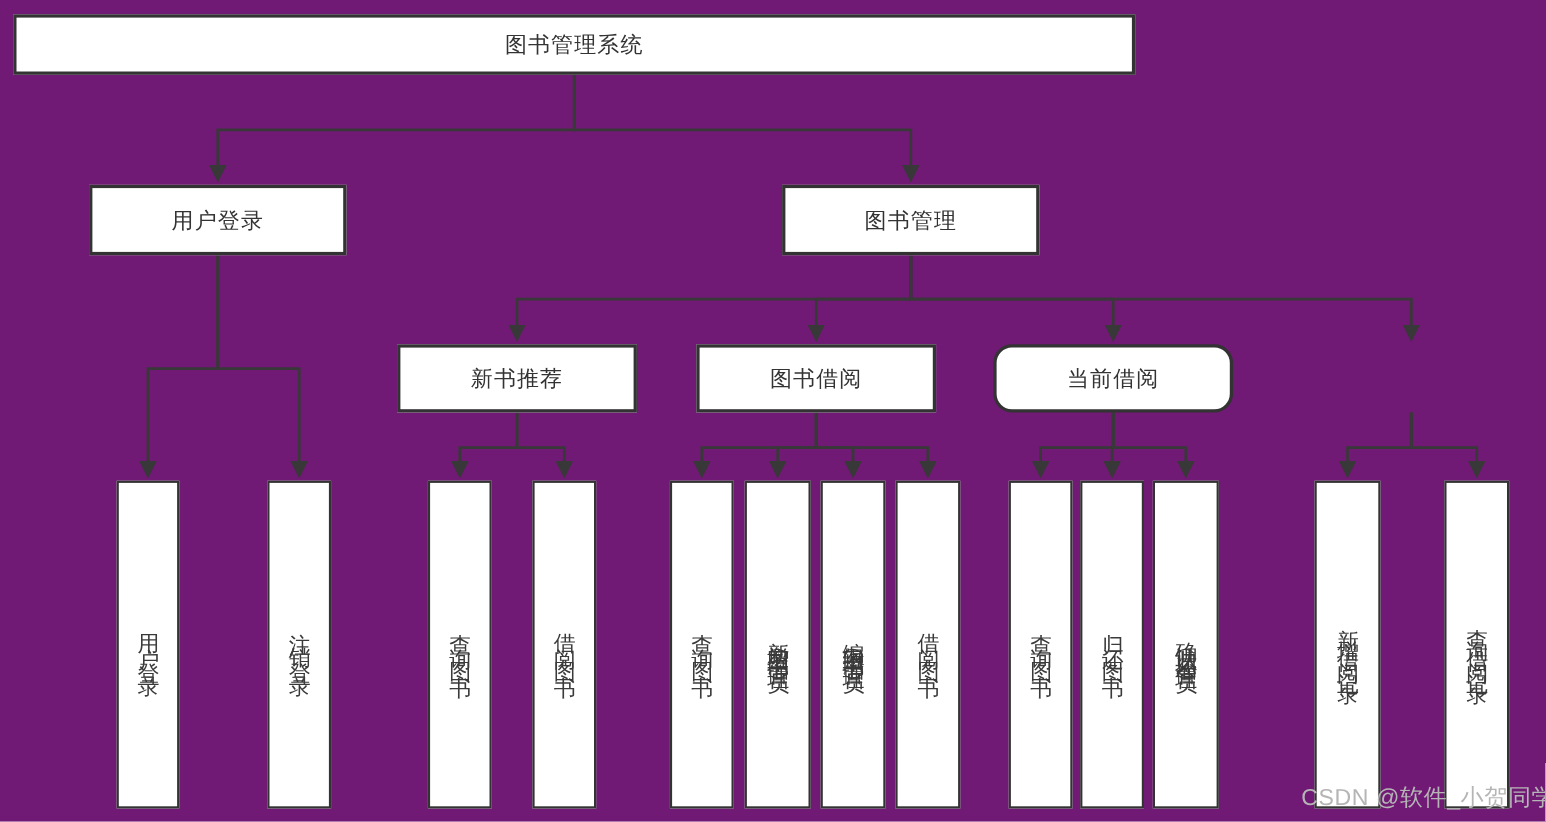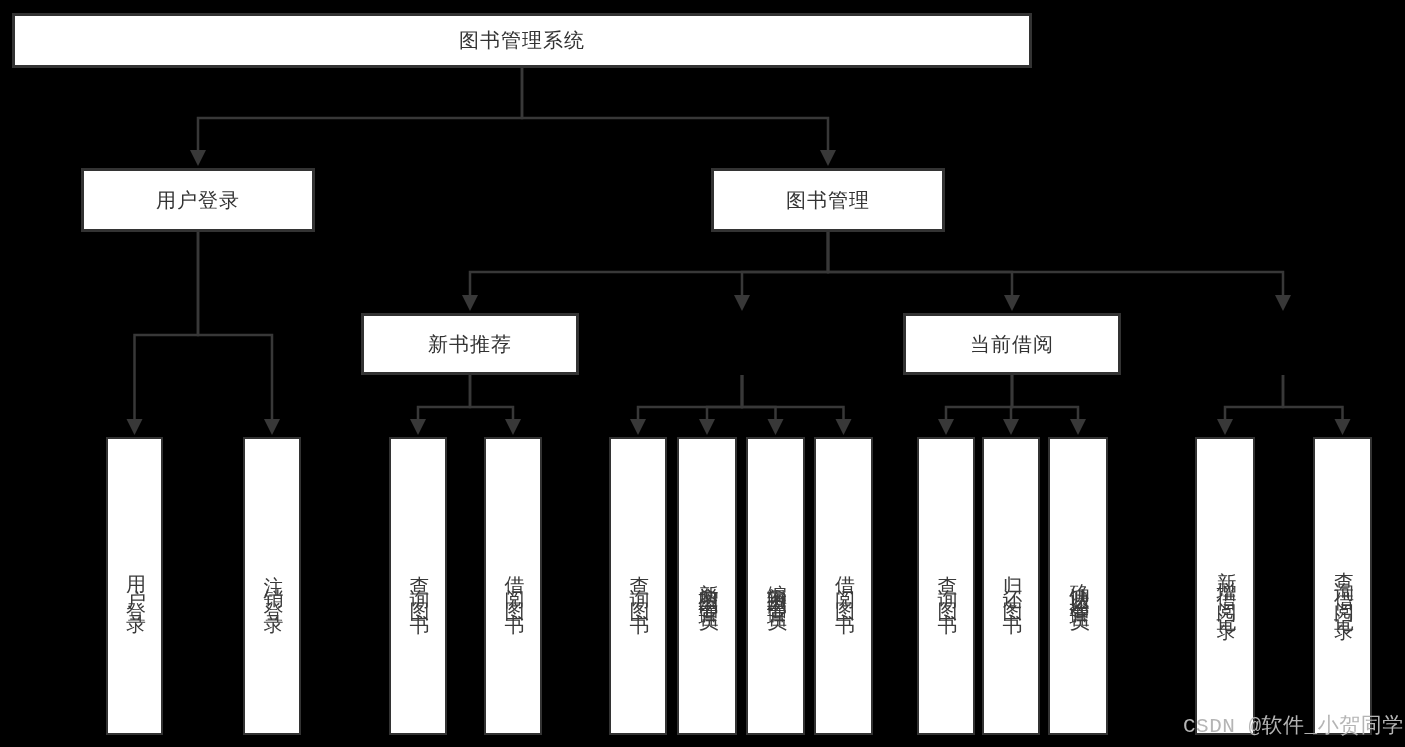--- a/index.html
+++ b/index.html
@@ -1,21 +1,21 @@
 <!DOCTYPE html>
 <html><head>
 <meta charset="utf-8">
 <style>
   html,body{margin:0;padding:0;background:#ffffff;}
   #stage{
     position:relative;
     width:1405px;height:747px;
-    background:#000000;
+    background:#701a75;
     overflow:hidden;
-    font-family:Liberation Mono, monospace;
+    font-family:Liberation Sans, sans-serif;
   }
   #wires{position:absolute;left:0;top:0;width:1405px;height:747px;}
   .node{
     position:absolute;
     box-sizing:border-box;
     background:#ffffff;
     border:3px solid #333333;
     display:flex;
     align-items:center;
     justify-content:center;
@@ -91,21 +91,24 @@
   <div class="node hbox" style="left:81px;top:168px;width:234px;height:64px;">
     <span>用户登录</span>
   </div>
   <div class="node hbox" style="left:711px;top:168px;width:234px;height:64px;">
     <span>图书管理</span>
   </div>
 
   <div class="node hbox" style="left:361px;top:313px;width:218px;height:62px;">
     <span>新书推荐</span>
   </div>
-  <div class="node hbox" style="left:903px;top:313px;width:218px;height:62px;">
+  <div class="node hbox" style="left:633px;top:313px;width:218px;height:62px;">
+    <span>图书借阅</span>
+  </div>
+  <div class="node hbox" style="left:903px;top:313px;width:218px;height:62px;border-radius:17px;">
     <span>当前借阅</span>
   </div>
 
   <div class="node vbox sp-lg" style="left:106px;top:437px;width:57px;height:298px;">
     <span>用户登录</span>
   </div>
   <div class="node vbox sp-lg" style="left:243px;top:437px;width:58px;height:298px;">
     <span>注销登录</span>
   </div>
 

